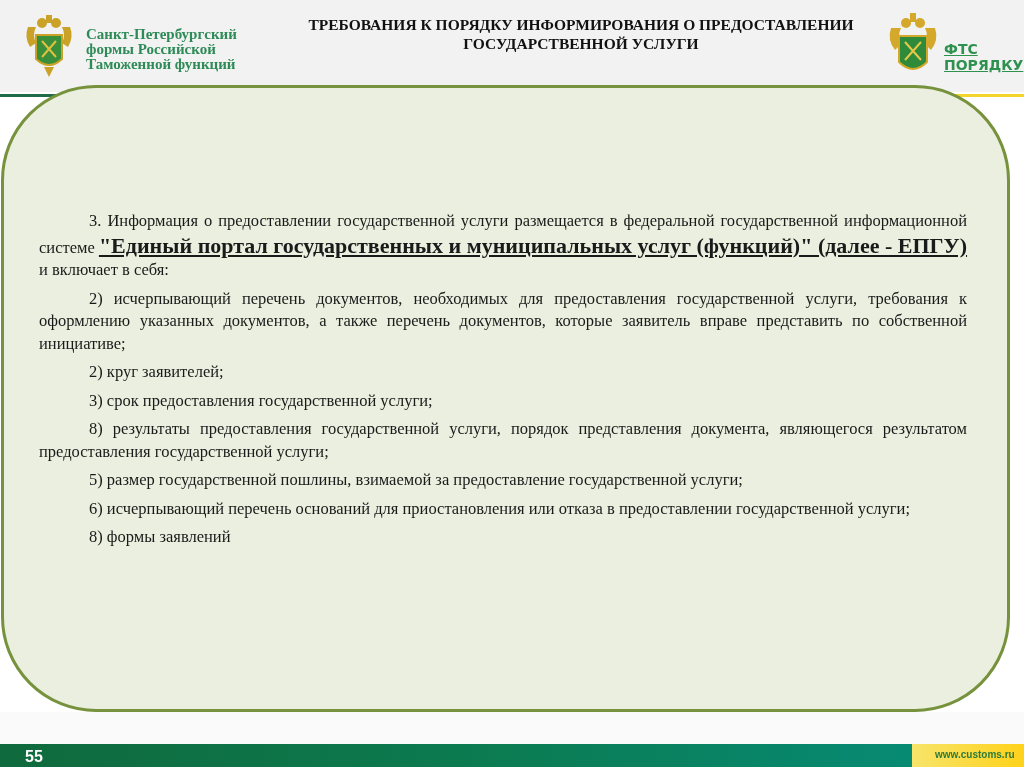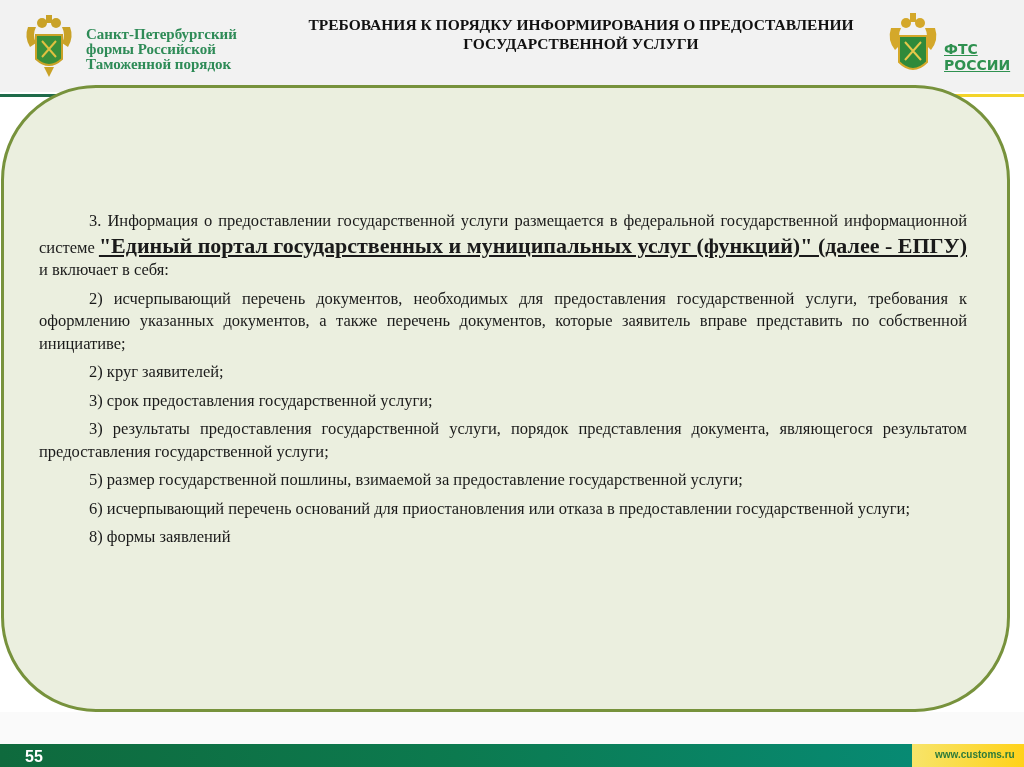--- a/index.html
+++ b/index.html
@@ -89,50 +89,50 @@
   <circle cx="34" cy="10" r="5" fill="#c9a227"></circle>
   <rect x="24" y="2" width="6" height="8" fill="#c9a227"></rect>
   <path d="M14 22 L40 22 L40 46 Q27 58 14 46 Z" fill="#3a8f3a" stroke="#c9a227" stroke-width="2"></path>
   <path d="M20 28 L34 44 M34 28 L20 44" stroke="#e0c040" stroke-width="2"></path>
   <path d="M22 54 L27 64 L32 54 Z" fill="#c9a227"></path>
 </svg>
 
 <div class="academy">
   <div>Санкт-Петербургский</div>
   <div>формы Российской</div>
-  <div>Таможенной порядок</div>
+  <div>Таможенной функций</div>
 </div>
 
 <div class="title">
   <div>ТРЕБОВАНИЯ К ПОРЯДКУ ИНФОРМИРОВАНИЯ О ПРЕДОСТАВЛЕНИИ</div>
   <div>ГОСУДАРСТВЕННОЙ УСЛУГИ</div>
 </div>
 
 <svg class="emblem emblem-right" viewBox="0 0 52 68">
   <path d="M4 16 Q0 28 8 38 L14 32 Q10 24 14 16 Z" fill="#d4a82a"></path>
   <path d="M48 16 Q52 28 44 38 L38 32 Q42 24 38 16 Z" fill="#d4a82a"></path>
   <circle cx="19" cy="11" r="5" fill="#d4a82a"></circle>
   <circle cx="33" cy="11" r="5" fill="#d4a82a"></circle>
   <rect x="23" y="1" width="6" height="9" fill="#d4a82a"></rect>
   <path d="M12 24 L40 24 L40 50 Q26 64 12 50 Z" fill="#2f8a3a" stroke="#d4a82a" stroke-width="2"></path>
   <path d="M18 30 L34 48 M34 30 L18 48" stroke="#e6c84a" stroke-width="2"></path>
 </svg>
 <div class="fts">
   <div>ФТС</div>
-  <div>РОССИИ</div>
+  <div>ПОРЯДКУ</div>
 </div>
 
 <div class="panel"></div>
 
 <div class="content">
   <p><span>3. Информация о предоставлении государственной услуги размещается в федеральной государственной информационной системе </span><span class="big">"Единый портал государственных и муниципальных услуг (функций)" (далее - ЕПГУ) </span><span>и включает в себя:</span></p>
   <p>2) исчерпывающий перечень документов, необходимых для предоставления государственной услуги, требования к оформлению указанных документов, а также перечень документов, которые заявитель вправе представить по собственной инициативе;</p>
   <p>2) круг заявителей;</p>
   <p>3) срок предоставления государственной услуги;</p>
-  <p>3) результаты предоставления государственной услуги, порядок представления документа, являющегося результатом предоставления государственной услуги;</p>
+  <p>8) результаты предоставления государственной услуги, порядок представления документа, являющегося результатом предоставления государственной услуги;</p>
   <p>5) размер государственной пошлины, взимаемой за предоставление государственной услуги;</p>
   <p>6) исчерпывающий перечень оснований для приостановления или отказа в предоставлении государственной услуги;</p>
   <p>8) формы заявлений</p>
 </div>
 
 <div class="footer-gap"></div>
 <div class="footer"></div>
 <div class="footer-right"></div>
 <div class="page-num">55</div>
 <div class="site">www.customs.ru</div>

